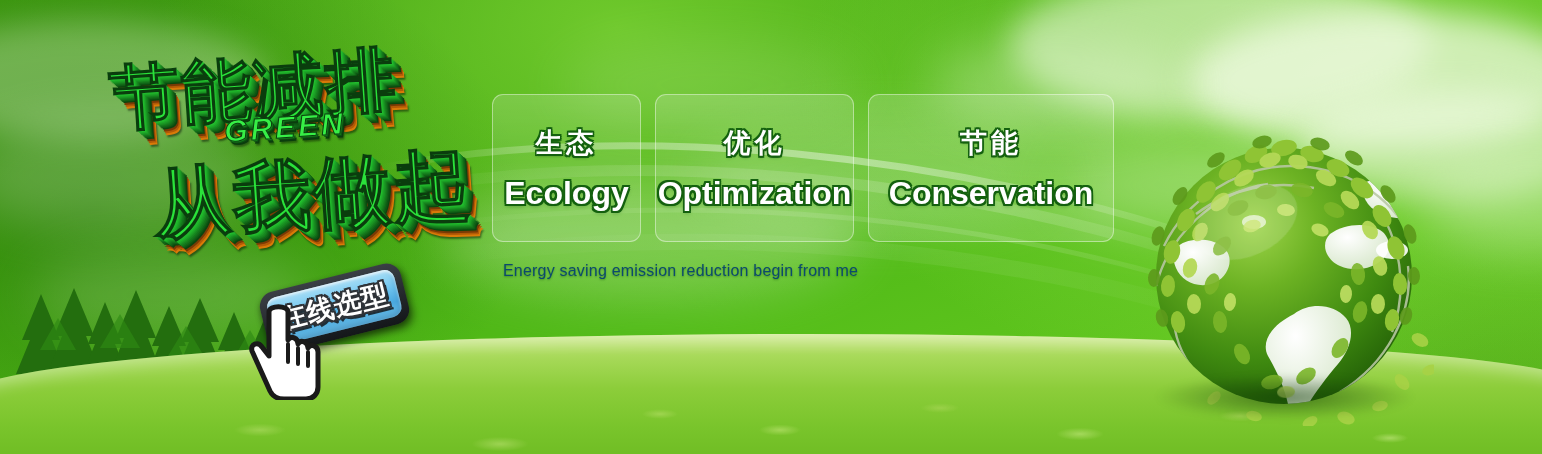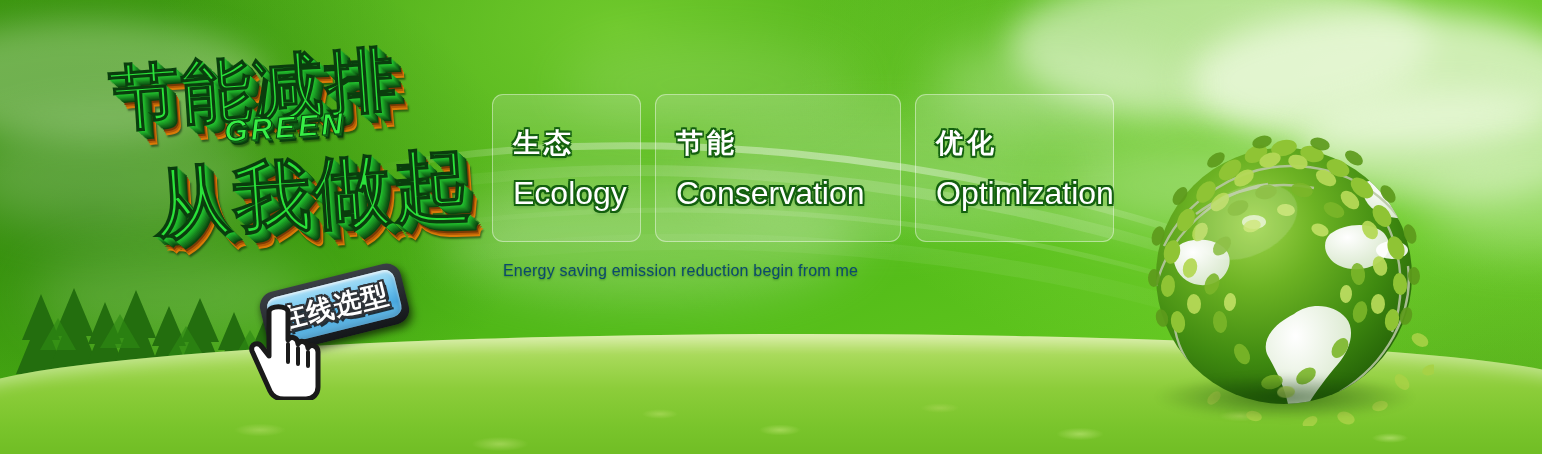--- a/index.html
+++ b/index.html
@@ -143,37 +143,37 @@
   .hand-cursor{ position:absolute; left:243px; top:300px; width:86px; height:100px; }
 
   
   .cards{ position:absolute; left:492px; top:94px; display:flex; gap:14px; }
   .card{
     height:148px;
     border:1px solid rgba(255,255,255,.42);
     border-radius:11px;
     background:linear-gradient(180deg, rgba(255,255,255,.17) 0%, rgba(255,255,255,.09) 45%, rgba(255,255,255,.14) 100%);
     display:flex; flex-direction:column;
-    justify-content:center;
+    align-items:center; justify-content:center;
     gap:14px;
     padding:0 20px;
   }
   .card.c-ecology{ width:149px; }
   .card.c-conservation{ width:246px; }
   .card.c-optimization{ width:199px; }
 
   .card-cn{
     font-size:27px; font-weight:bold; color:#ffffff; letter-spacing:4px;
     text-shadow:
       -1.6px 0 #14610f, 1.6px 0 #14610f, 0 -1.6px #14610f, 0 1.6px #14610f,
       -1.6px -1.6px #14610f, 1.6px -1.6px #14610f, -1.6px 1.6px #14610f, 1.6px 1.6px #14610f,
       0 2px 3px rgba(10,60,8,.45);
   }
   .card-en{
-    font-size:32px; font-weight:normal; color:#ffffff; white-space:nowrap;
+    font-size:32px; font-weight:bold; color:#ffffff; white-space:nowrap;
     text-shadow:
       -1.8px 0 #14610f, 1.8px 0 #14610f, 0 -1.8px #14610f, 0 1.8px #14610f,
       -1.8px -1.8px #14610f, 1.8px -1.8px #14610f, -1.8px 1.8px #14610f, 1.8px 1.8px #14610f,
       0 2px 4px rgba(10,60,8,.4);
   }
 
   
   .tagline{
     position:absolute; left:503px; top:262px;
     font-size:16px; color:#0c4a6e; letter-spacing:.2px;
@@ -289,27 +289,27 @@
   <svg class="hand-cursor" viewBox="0 0 86 100">
     <path d="M26 12 L26 56 L19 47 C15 41 7 44 9 51 L27 91 C30 97 35 99 41 99 L63 99 C70 99 75 94 75 87 L75 52 C75 46 68 43 65 48 C65 42 58 39 55 44 C55 38 48 35 45 40 L45 12 C45 5 26 5 26 12 Z" fill="#ffffff" stroke="#1a1a1a" stroke-width="5" stroke-linejoin="round"></path>
     <path d="M45 44 L45 62 M55 48 L55 64 M65 52 L65 66" stroke="#1a1a1a" stroke-width="4" stroke-linecap="round"></path>
   </svg>
 
   <div class="cards">
     <div class="card c-ecology">
       <span class="card-cn">生态</span>
       <span class="card-en">Ecology</span>
     </div>
+    <div class="card c-optimization">
+      <span class="card-cn">优化</span>
+      <span class="card-en">Optimization</span>
+    </div>
     <div class="card c-conservation">
       <span class="card-cn">节能</span>
       <span class="card-en">Conservation</span>
-    </div>
-    <div class="card c-optimization">
-      <span class="card-cn">优化</span>
-      <span class="card-en">Optimization</span>
     </div>
   </div>
 
   <div class="tagline">Energy saving emission reduction begin from me</div>
 
   <div class="globe-wrap">
     <div class="globe-shadow"></div>
     <svg viewBox="0 0 300 300" width="300" height="300">
       <defs>
         <radialGradient id="sphere" cx="0.38" cy="0.30" r="0.78">

